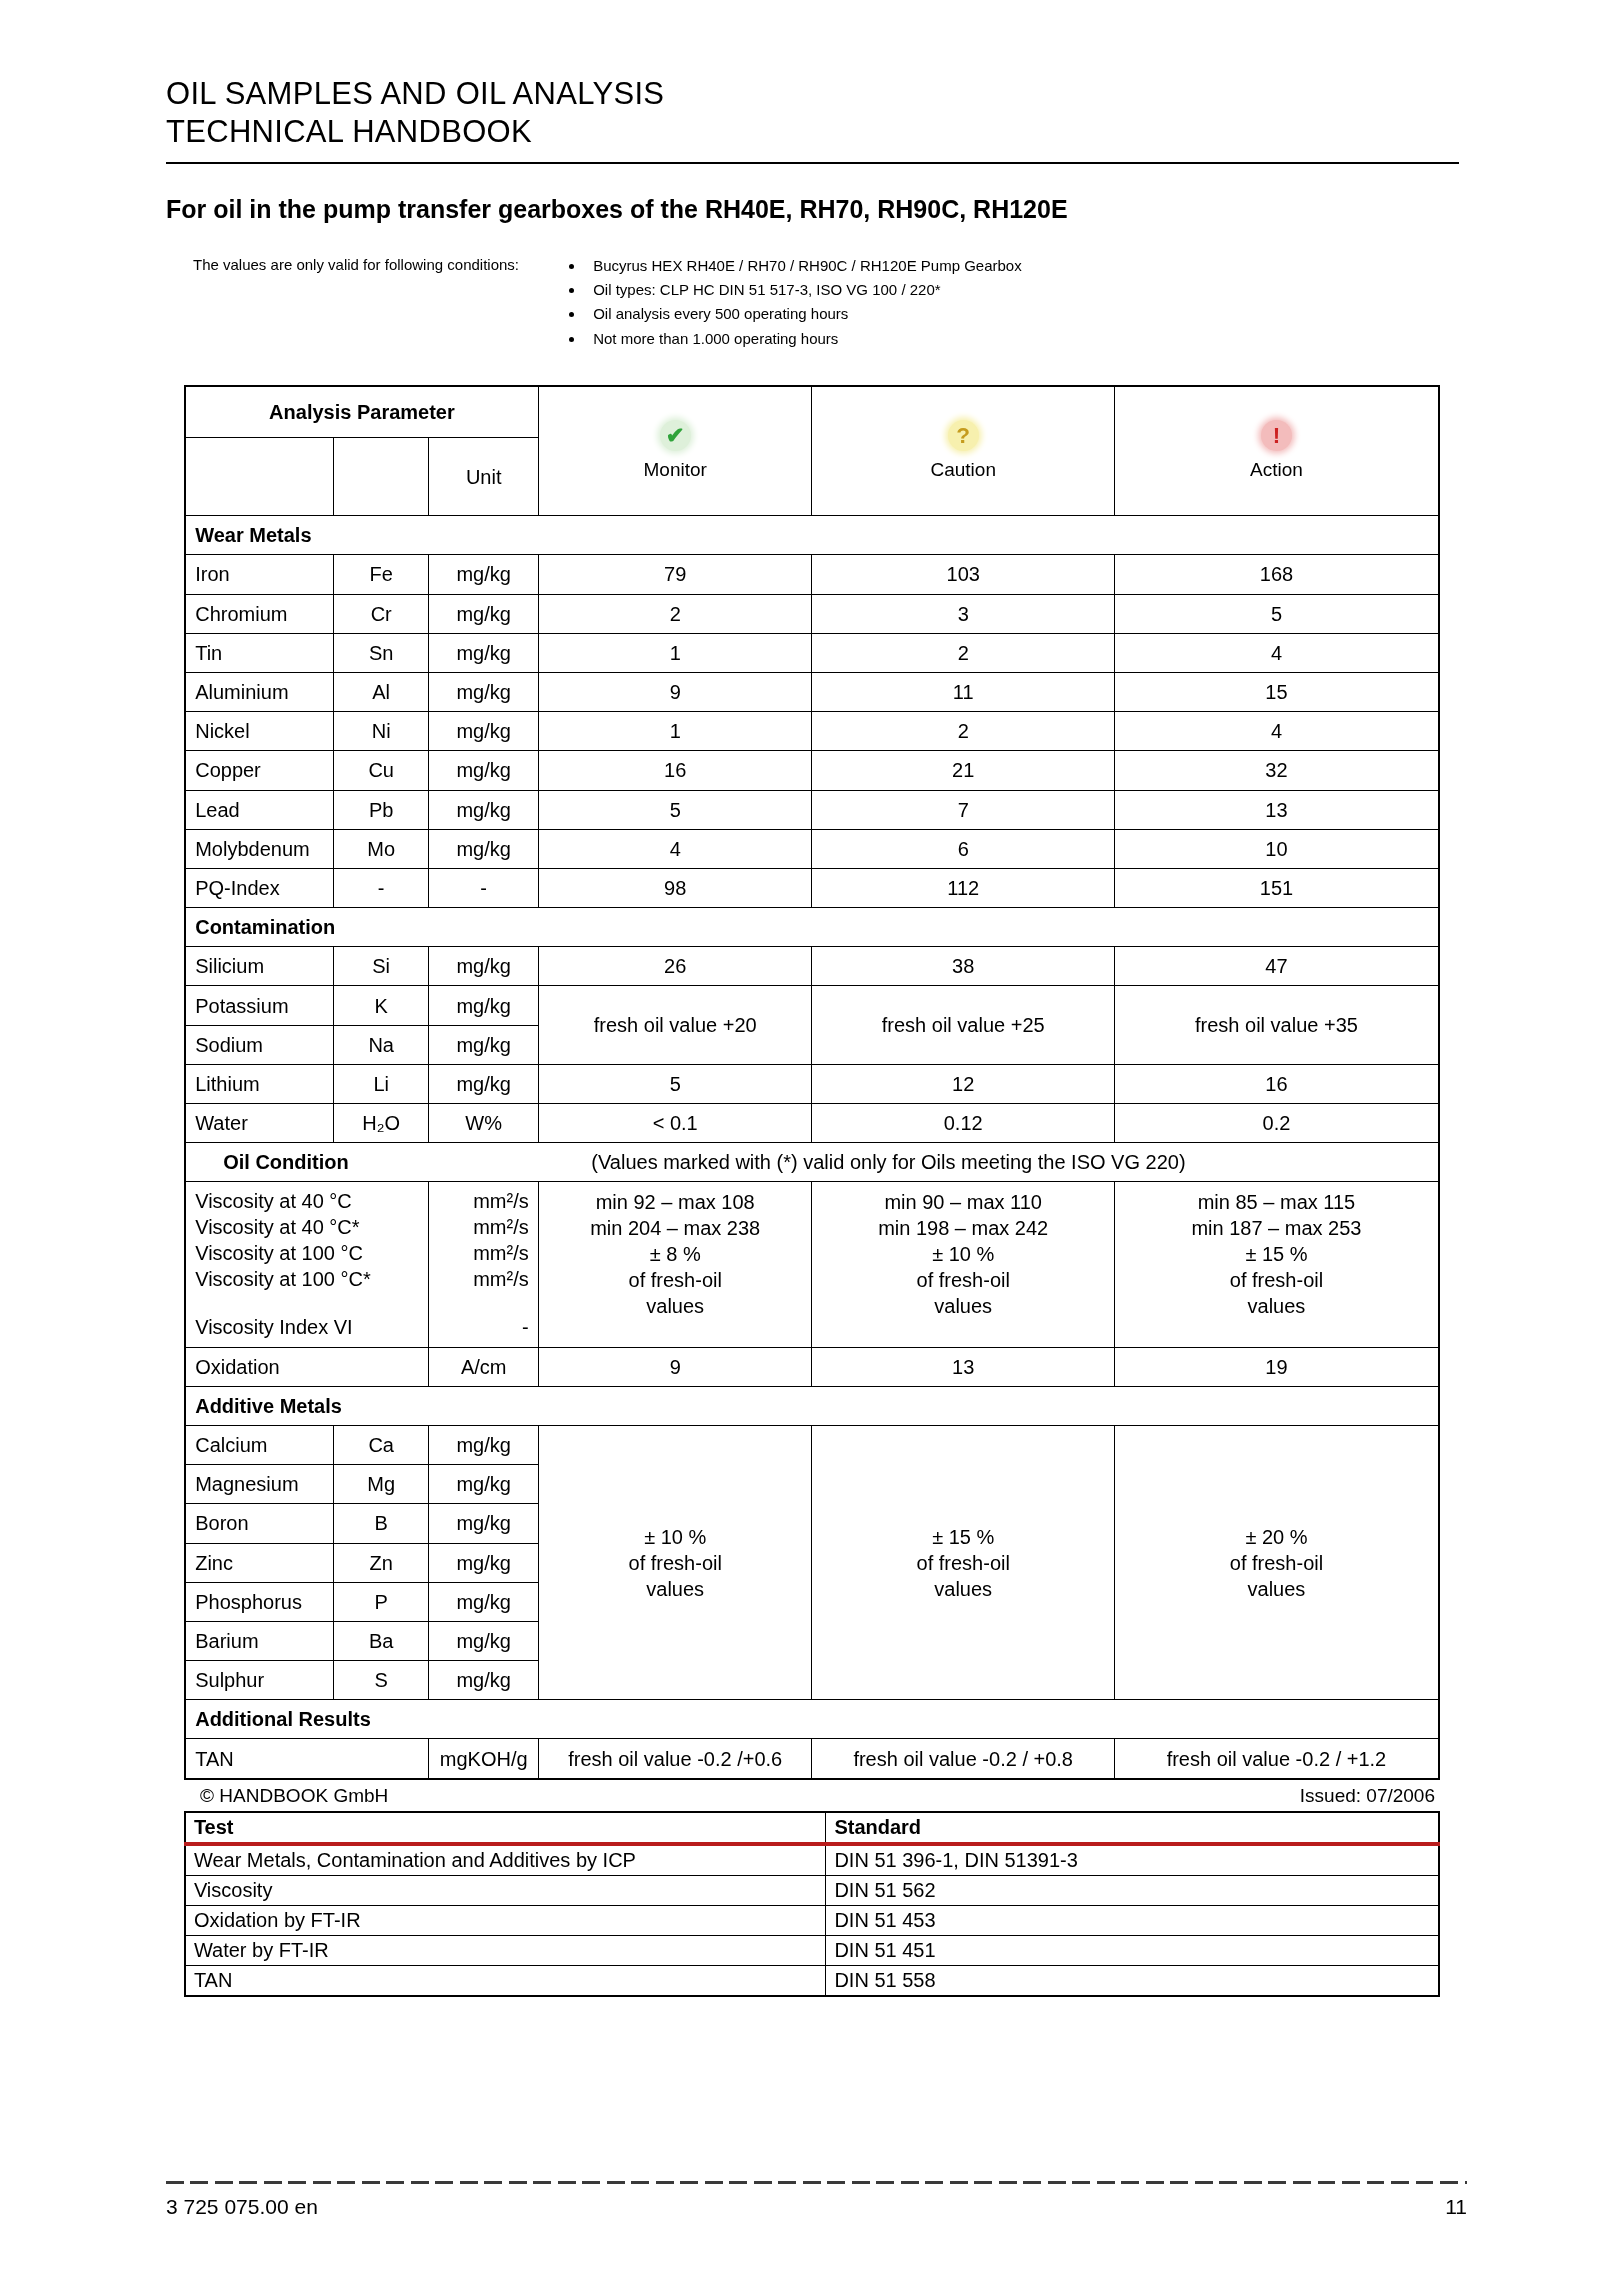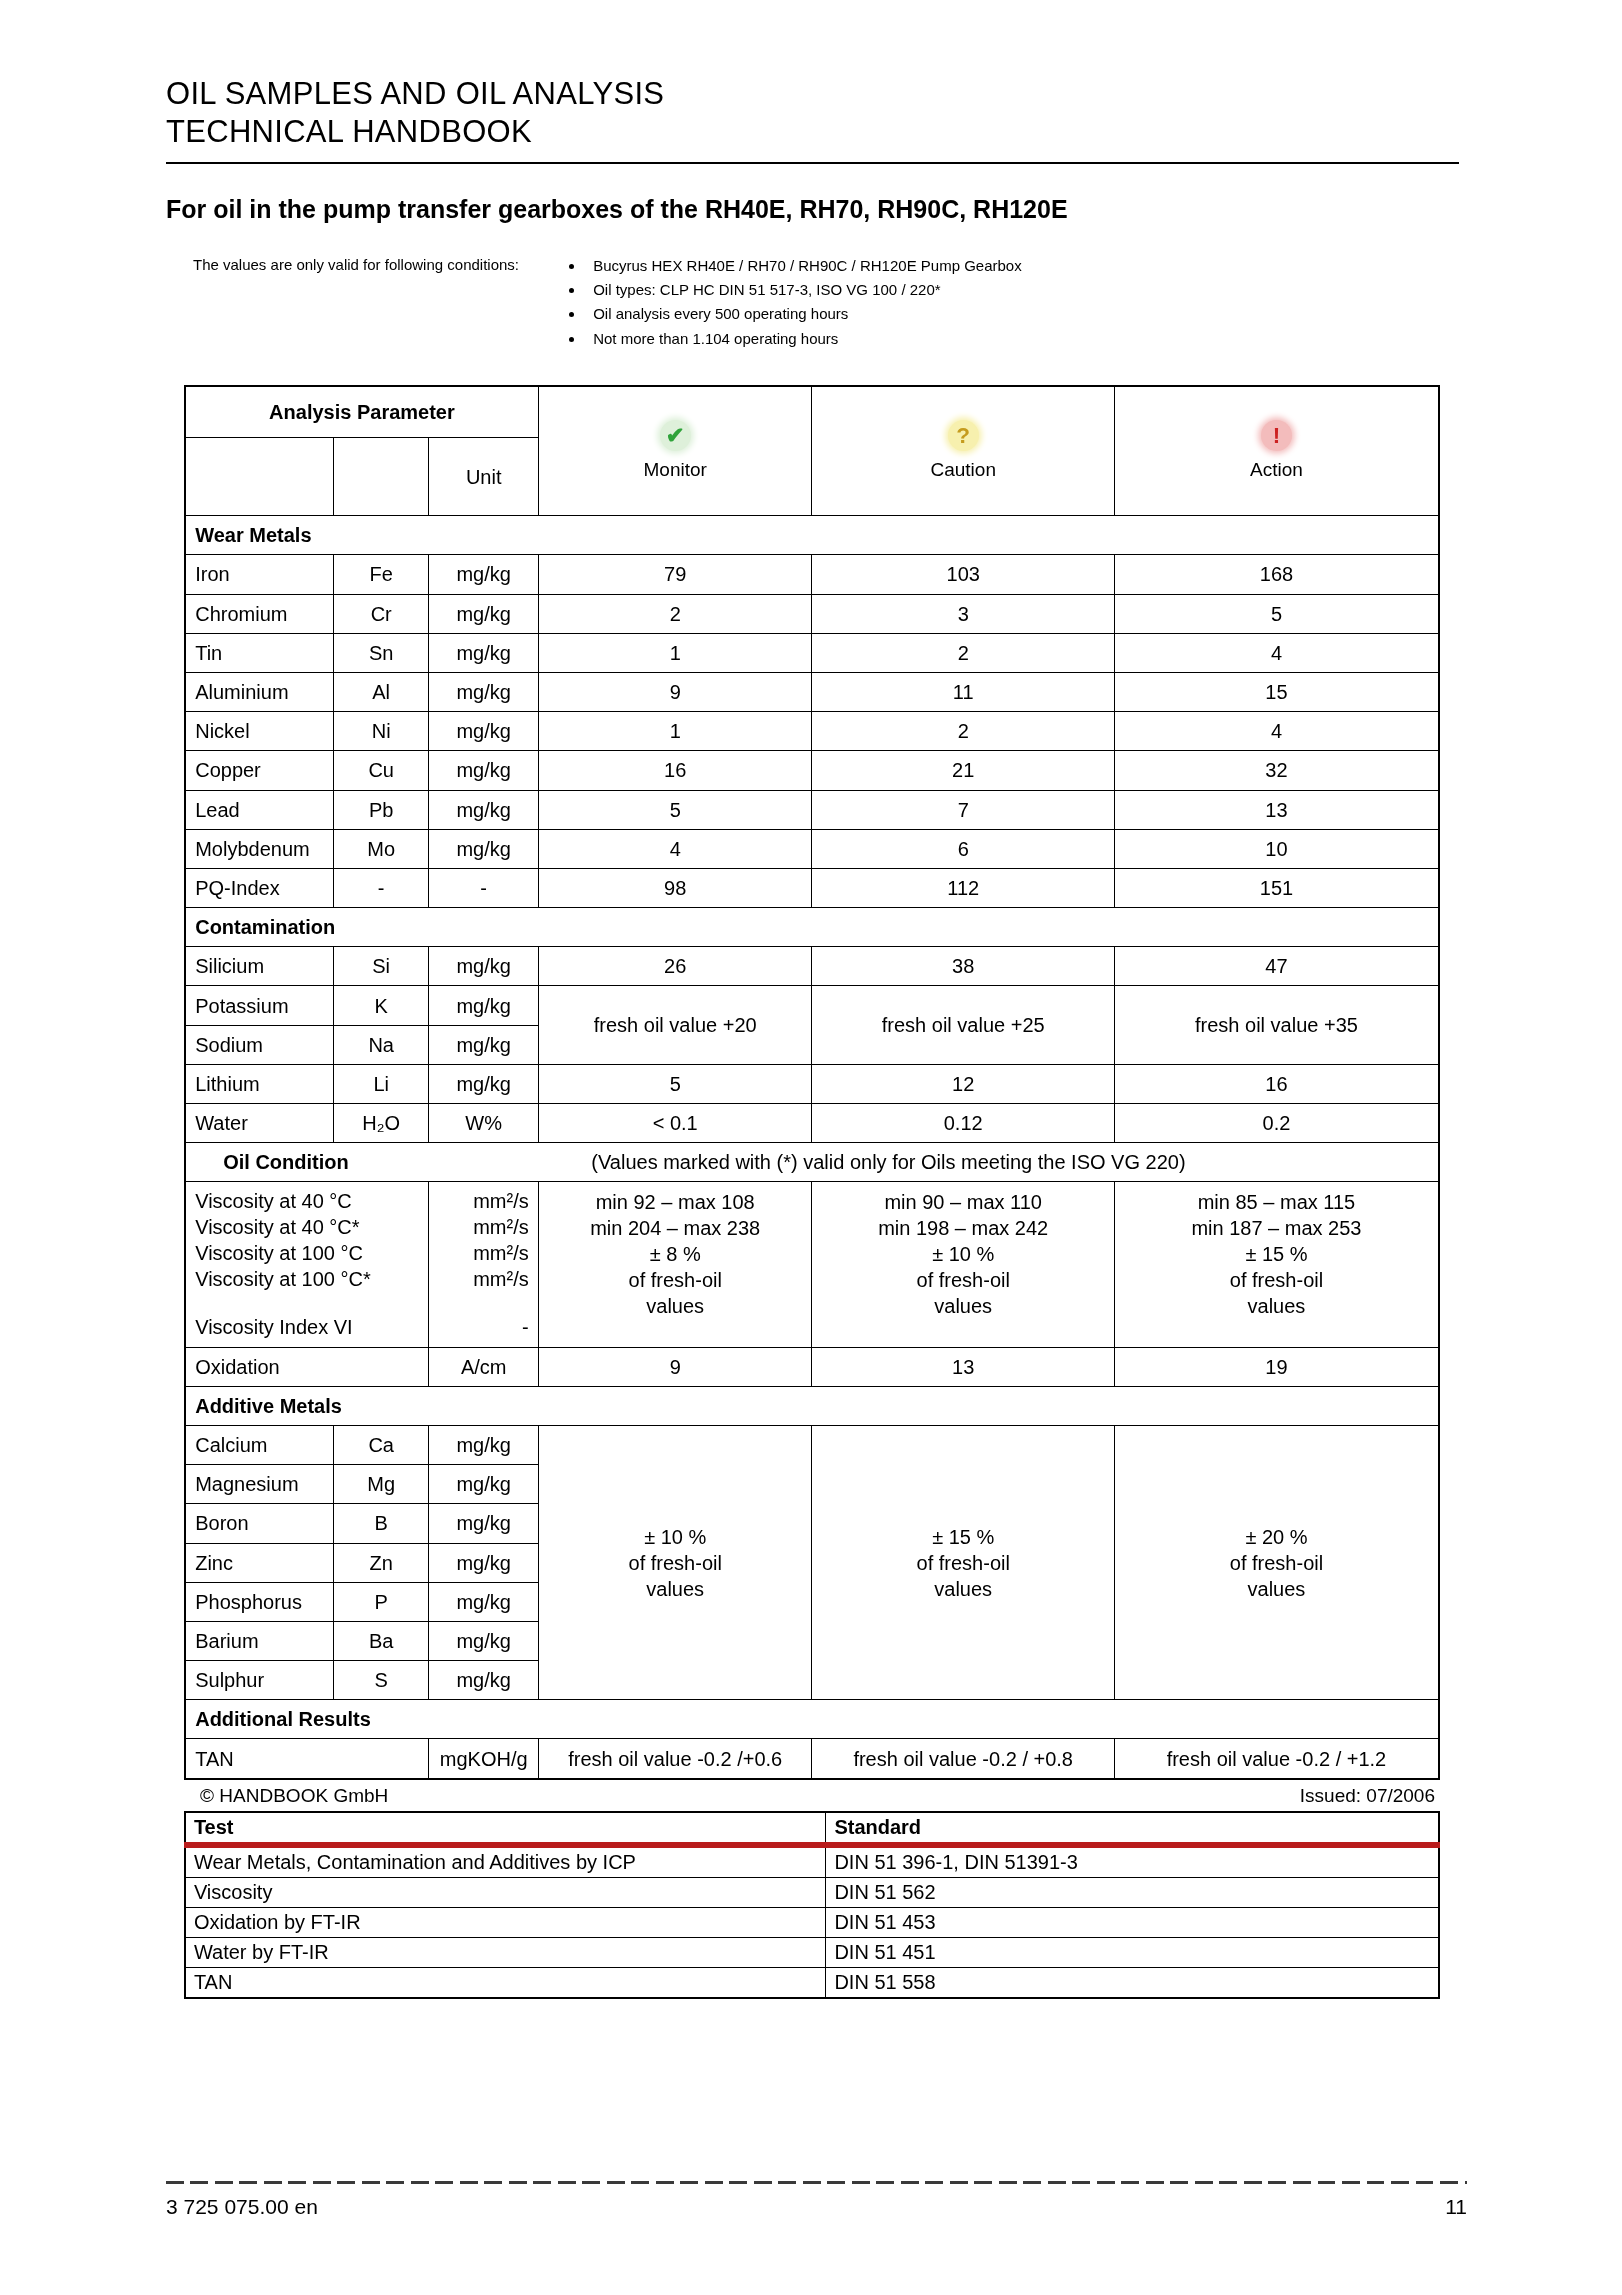--- a/index.html
+++ b/index.html
@@ -58,21 +58,21 @@
 
   
   .copyright-row{width:1254px;margin:5.5px 0 4.1px 17.7px;box-sizing:border-box;
     display:flex;justify-content:space-between;font-size:19px;padding:0 2.7px 0 16.4px;}
 
   
   table.standards{border-collapse:collapse;table-layout:fixed;width:1254px;margin:2.7px 0 0 17.7px;
     font-size:20px;border:2px solid #000;}
   table.standards td{border:1.4px solid #000;padding:2px 8.2px;line-height:1.25;}
   .st-test{width:641px}.st-std{width:613px}
-  .standards .hdr td{font-weight:bold;border-bottom:6px solid #b91c1c;}
+  .standards .hdr td{font-weight:bold;border-bottom:4px solid #b91c1c;}
 
   
   .page-footer{position:absolute;left:166px;right:156px;top:2181px;}
   .footer-rule{height:2.7px;background:repeating-linear-gradient(90deg,#3a3a3a 0 17.7px,transparent 17.7px 24.5px);}
   .footer-row{display:flex;justify-content:space-between;font-size:21px;margin-top:11px;}
 </style>
 </head>
 <body>
 
 <div class="page">
@@ -84,21 +84,21 @@
   </div>
 
   <div class="page-title">For oil in the pump transfer gearboxes of the RH40E, RH70, RH90C, RH120E</div>
 
   <div class="conditions">
     <div class="cond-intro">The values are only valid for following conditions:</div>
     <ul class="cond-list">
       <li>Bucyrus HEX RH40E / RH70 / RH90C / RH120E Pump Gearbox</li>
       <li>Oil types:  CLP HC DIN 51 517-3, ISO VG 100 / 220*</li>
       <li>Oil analysis every 500 operating hours</li>
-      <li>Not more than 1.104 operating hours</li>
+      <li>Not more than 1.000 operating hours</li>
     </ul>
   </div>
 
   <table class="main">
     <colgroup>
       <col class="c-name">
         <col class="c-sym">
         <col class="c-unit">
         <col class="c-mon">
         <col class="c-cau">

